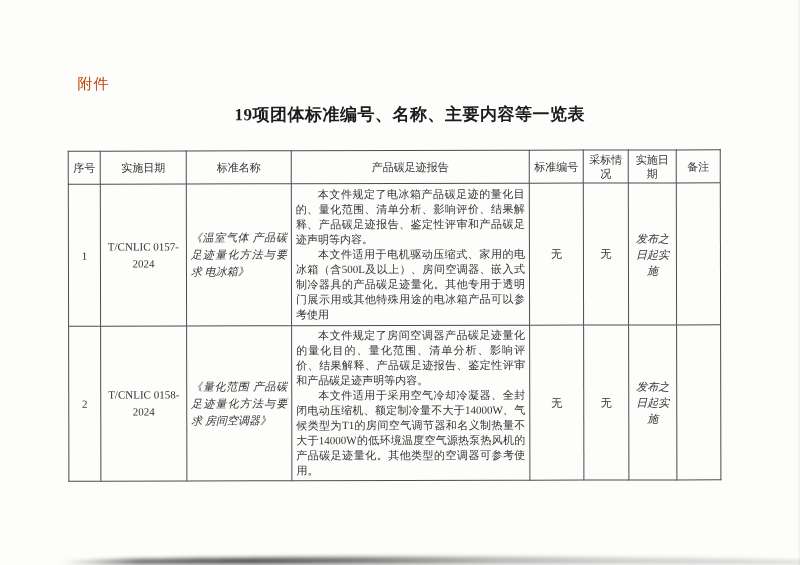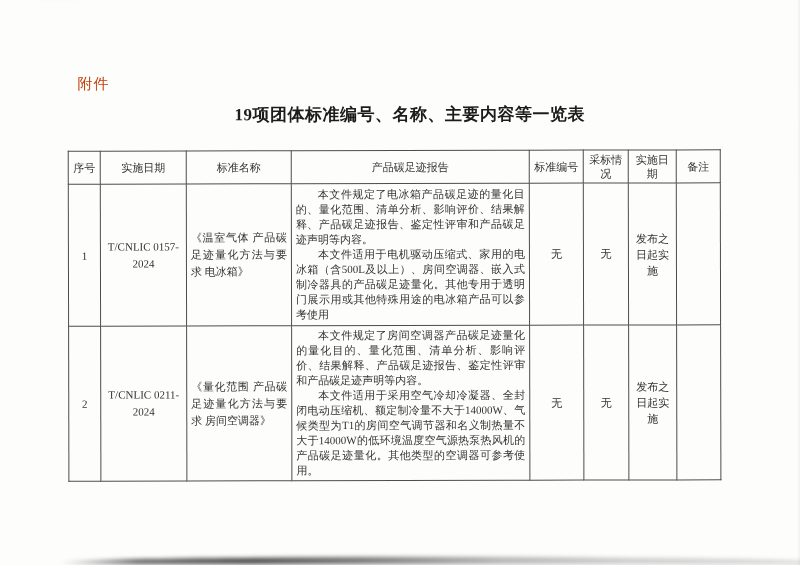--- a/index.html
+++ b/index.html
@@ -64,25 +64,25 @@
   }
   table.standards th {
     text-align: center;
     line-height: 14px;
     height: 31px;
   }
   tr.row-1 { height: 142px; }
   tr.row-2 { height: 134px; }
   td.cell-seq { text-align: center; }
   td.cell-code { text-align: center; line-height: 17px; padding: 2px 5px; }
-  td.cell-name { text-align: left; line-height: 17px; padding: 2px 6px; text-align: justify; }
+  td.cell-name { text-align: left; line-height: 17px; padding: 2px 6px; text-align: justify; font-style: italic; }
   td.cell-content { padding: 3px 7px; line-height: 15px; text-align: justify; margin-top: 22px; }
   td.cell-content p { margin: 0; text-indent: 2em; }
   td.cell-simple { text-align: center; }
-  td.cell-date { text-align: center; line-height: 16px; padding: 2px 7px; }
+  td.cell-date { text-align: center; line-height: 16px; padding: 2px 7px; font-style: italic; }
   td.cell-remark { }
   
   .scan-shadow {
     position: absolute;
     bottom: 1px;
     left: 60px;
     width: 760px;
     height: 7px;
     border-radius: 100% 100% 0 0 / 160% 160% 0 0;
     background: linear-gradient(to right,
@@ -145,21 +145,21 @@
           <p>本文件规定了电冰箱产品碳足迹的量化目的、量化范围、清单分析、影响评价、结果解释、产品碳足迹报告、鉴定性评审和产品碳足迹声明等内容。</p>
           <p>本文件适用于电机驱动压缩式、家用的电冰箱（含500L及以上）、房间空调器、嵌入式制冷器具的产品碳足迹量化。其他专用于透明门展示用或其他特殊用途的电冰箱产品可以参考使用</p>
         </td>
         <td class="cell-simple">无</td>
         <td class="cell-simple">无</td>
         <td class="cell-date">发布之日起实施</td>
         <td class="cell-remark"></td>
       </tr>
       <tr class="row-2">
         <td class="cell-seq">2</td>
-        <td class="cell-code">T/CNLIC 0211-2024</td>
+        <td class="cell-code">T/CNLIC 0158-2024</td>
         <td class="cell-name">《量化范围 产品碳足迹量化方法与要求 房间空调器》</td>
         <td class="cell-content">
           <p>本文件规定了房间空调器产品碳足迹量化的量化目的、量化范围、清单分析、影响评价、结果解释、产品碳足迹报告、鉴定性评审和产品碳足迹声明等内容。</p>
           <p>本文件适用于采用空气冷却冷凝器、全封闭电动压缩机、额定制冷量不大于14000W、气候类型为T1的房间空气调节器和名义制热量不大于14000W的低环境温度空气源热泵热风机的产品碳足迹量化。其他类型的空调器可参考使用。</p>
         </td>
         <td class="cell-simple">无</td>
         <td class="cell-simple">无</td>
         <td class="cell-date">发布之日起实施</td>
         <td class="cell-remark"></td>
       </tr>

